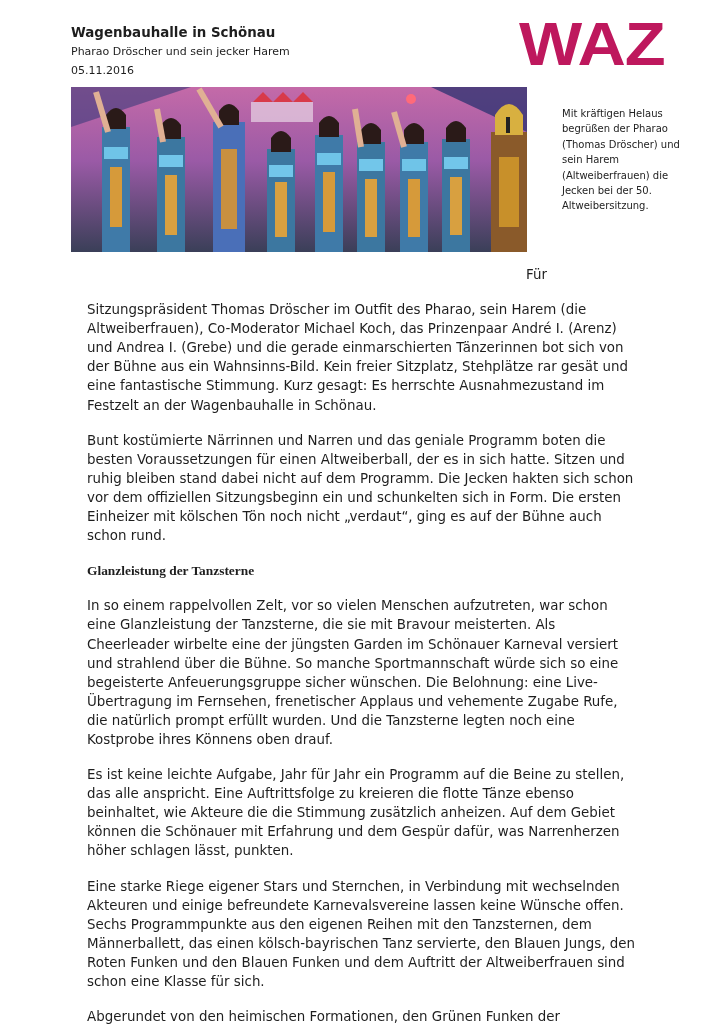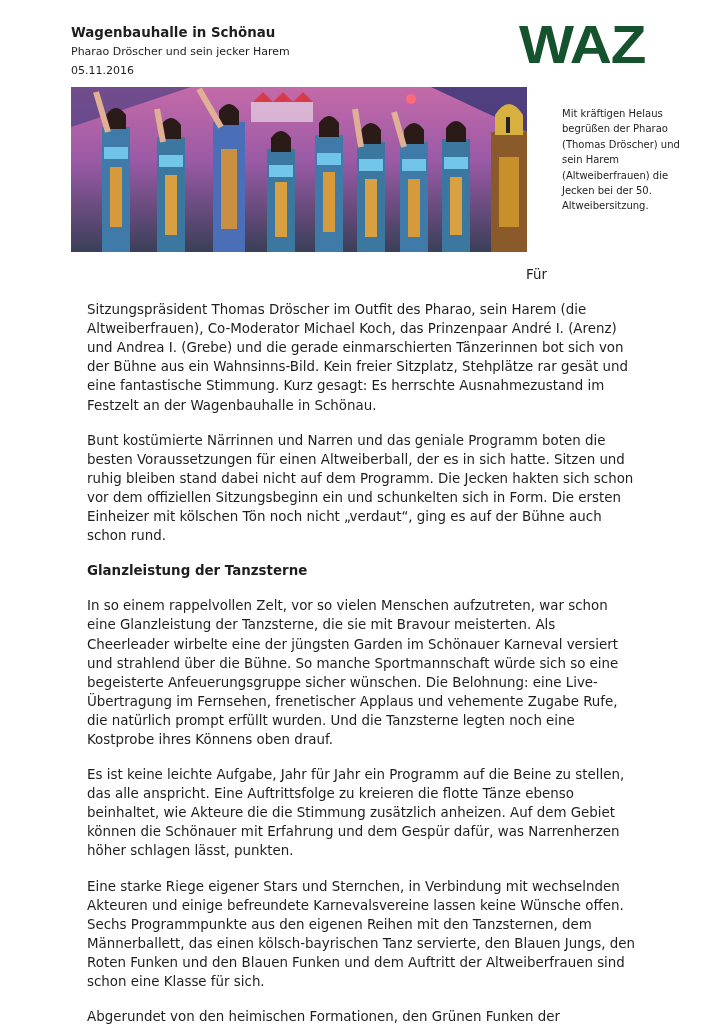--- a/index.html
+++ b/index.html
@@ -2,30 +2,30 @@
 <html><head>
 <meta charset="utf-8">
 <style>
   html, body { margin: 0; padding: 0; background: #ffffff; }
   body { width: 702px; height: 1024px; position: relative; overflow: hidden;
          font-family: "DejaVu Sans", sans-serif; color: #1e1e1e; }
   .header { position: absolute; left: 71px; top: 23px; }
   .title { font-weight: bold; font-size: 13.4px; line-height: 19px; }
   .subtitle, .date { font-size: 11px; line-height: 19px; }
   .logo { position: absolute; left: 519px; top: 21px; width: 143px; height: 46px;
-          color: #14532d; font-family: "Liberation Sans", sans-serif; font-weight: bold;
-          font-size: 54px; line-height: 46px; letter-spacing: -1px; transform: scaleY(1.0); }
+          color: #be185d; font-family: "Liberation Sans", sans-serif; font-weight: bold;
+          font-size: 62px; line-height: 46px; letter-spacing: -1px; transform: scaleY(1.0); }
   .logo span { display: inline-block; transform: scaleX(1.08); transform-origin: left; }
   .photo { position: absolute; left: 71px; top: 87px; width: 456px; height: 165px; overflow: hidden;
            background: linear-gradient(180deg, #c4609e 0%, #b05aa8 25%, #6a5a8e 55%, #3f5d7e 80%, #2b3442 100%); }
   .caption { position: absolute; left: 562px; top: 106px; width: 130px; font-size: 10px; line-height: 15.4px; color: #222; }
   .article { position: absolute; left: 71px; top: 249px; width: 580px; font-size: 13.4px; line-height: 19.1px; }
   .article p { margin: 16px; }
   .fuer { text-align: right; padding-right: 88px; }
-  .bold { font-weight: bold; }
+  .bold { font-weight: bold; font-family: Liberation Serif, serif; }
   .gap { height: 19.1px; }
 </style>
 </head>
 <body>
 
 <div class="header">
   <div class="title">Wagenbauhalle in Schönau</div>
   <div class="subtitle">Pharao Dröscher und sein jecker Harem</div>
   <div class="date">05.11.2016</div>
 </div>

